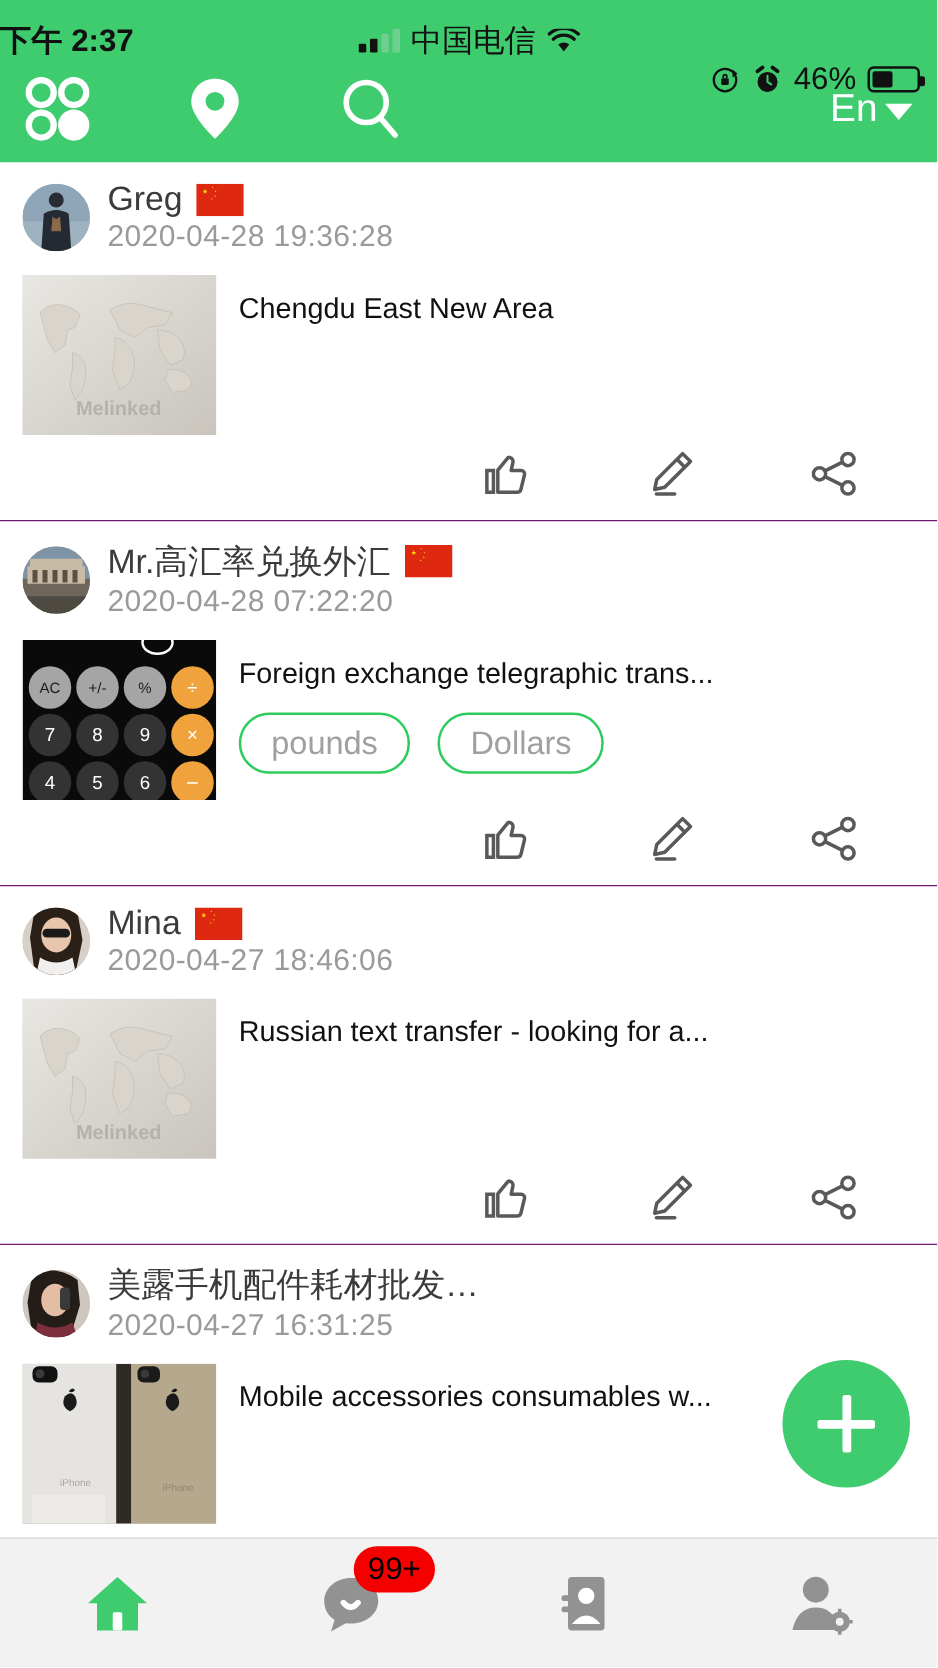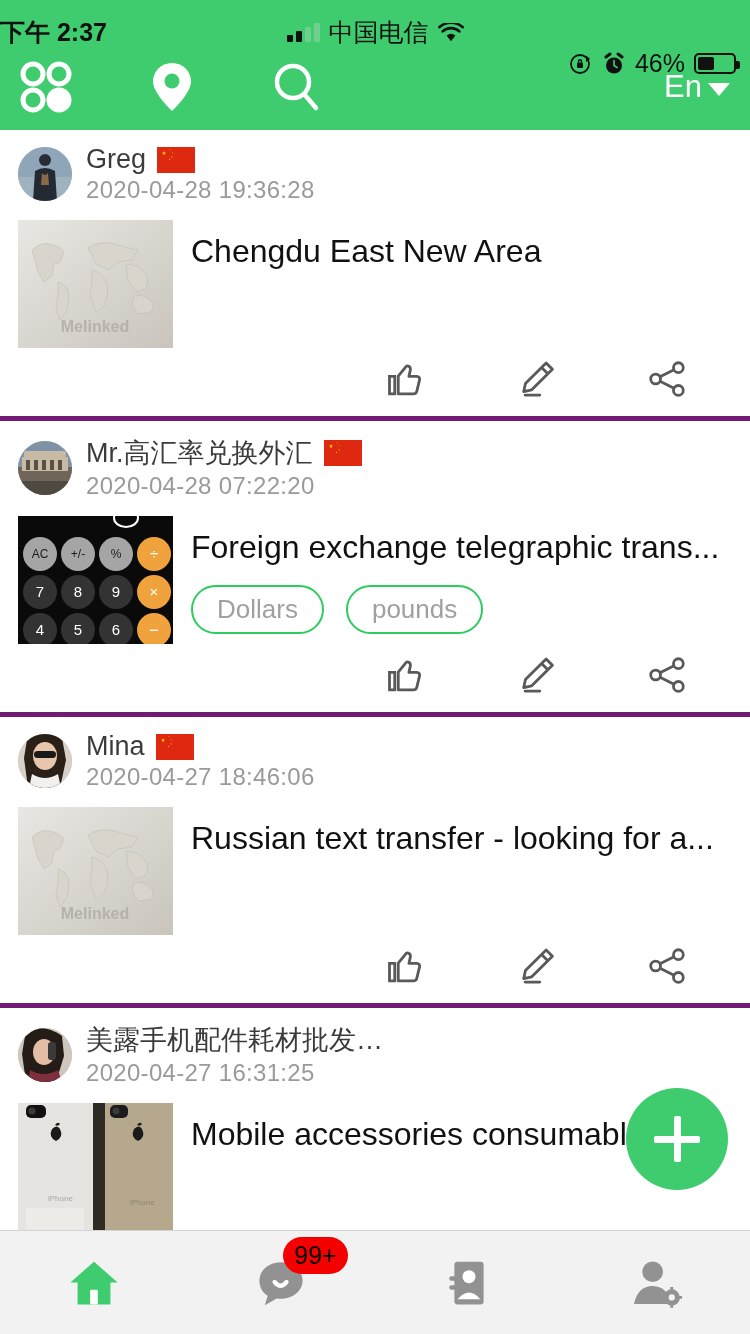--- a/index.html
+++ b/index.html
@@ -44,40 +44,40 @@
   .pin-icon{ width:44px; height:52px; margin-left:78px; }
   .search-icon{ width:50px; height:52px; margin-left:78px; }
   .lang{
     margin-left:auto; display:flex; align-items:center; gap:6px;
     color:#fff; font-size:31px; cursor:pointer;
   }
   .caret{ width:0;height:0;border-left:11px solid transparent;border-right:11px solid transparent;border-top:13px solid #fff; margin-top:4px;}
 
   
   .feed{ position:absolute; top:130px; left:0; right:0; bottom:104px; overflow:hidden; background:#fff; }
-  .post{ padding:14px 18px 0 18px; border-bottom:5px solid #701a75; position:relative; }
+  .post{ padding:14px 18px 0 18px; border-bottom:1px solid #701a75; position:relative; }
 
   .phead{ display:flex; align-items:center; gap:14px; }
   .avatar{
     width:54px; height:54px; border-radius:50%; flex:none; overflow:hidden;
     position:relative; background:#c9c9c9;
   }
   .avatar svg{ display:block; width:100%; height:100%; }
   .pmeta{ display:flex; flex-direction:column; justify-content:center; gap:1px; min-width:0; }
   .prow1{ display:flex; align-items:center; gap:11px; }
   .uname{ font-size:27px; color:#3b3b3b; white-space:nowrap; }
   .flag{ width:38px; height:26px; display:block; flex:none; }
   .ptime{ font-size:24px; color:#9a9a9a; letter-spacing:0.3px; }
 
   .pbody{ display:flex; gap:18px; margin-top:16px; }
   .thumb{ width:155px; height:128px; flex:none; overflow:hidden; background:#ddd;text-decoration:underline; }
   .thumb svg, .thumb img{ display:block; width:100%; height:100%; }
   .pcontent{ flex:1; min-width:0; padding-top:12px; }
   .ptitle{
-    font-size:32px; color:#111; line-height:1.22;
+    font-size:23px; color:#111; line-height:1.22;
     white-space:nowrap; overflow:hidden; text-overflow:ellipsis;
   }
   .tags{ display:flex; gap:22px; margin-top:18px; }
   .tag{
     border:2px solid #2ECC5E; border-radius:30px; padding:7px 24px;
     font-size:26px; color:#a0a0a0; white-space:nowrap;
   }
 
   .pactions{ display:flex; justify-content:flex-end; gap:0; padding:10px 0 16px 0; }
   .act{ width:130px; display:flex; align-items:center; justify-content:center; cursor:pointer; }
@@ -316,22 +316,22 @@
               <circle cx="98" cy="114" r="17" fill="#333333"></circle>
                 <text x="98" y="119" fill="#fff" font-size="15">6</text>
               <circle cx="136" cy="114" r="17" fill="#f0a33c"></circle>
                 <text x="136" y="120" fill="#fff" font-size="17">−</text>
             </g>
           </svg>
         </div>
         <div class="pcontent">
           <div class="ptitle">Foreign exchange telegraphic trans...</div>
           <div class="tags">
+            <span class="tag">pounds</span>
             <span class="tag">Dollars</span>
-            <span class="tag">pounds</span>
           </div>
         </div>
       </div>
       <div class="pactions">
         <div class="act">
           <svg width="42" height="42" viewBox="0 0 24 24">
             <path d="M2 10.5h3v10H2z" fill="none" stroke="#595959" stroke-width="1.6"></path>
             <path d="M7 20.5h8.6c1 0 1.8-.6 2-1.5l1.6-6.6c.2-1-.5-1.9-1.5-1.9h-4.6l.8-3.6c.2-1-.3-2-1.2-2.3-.6-.2-1.2 0-1.5.6L7 10.3z" fill="none" stroke="#595959" stroke-width="1.6" stroke-linejoin="round"></path>
           </svg>
         </div>

